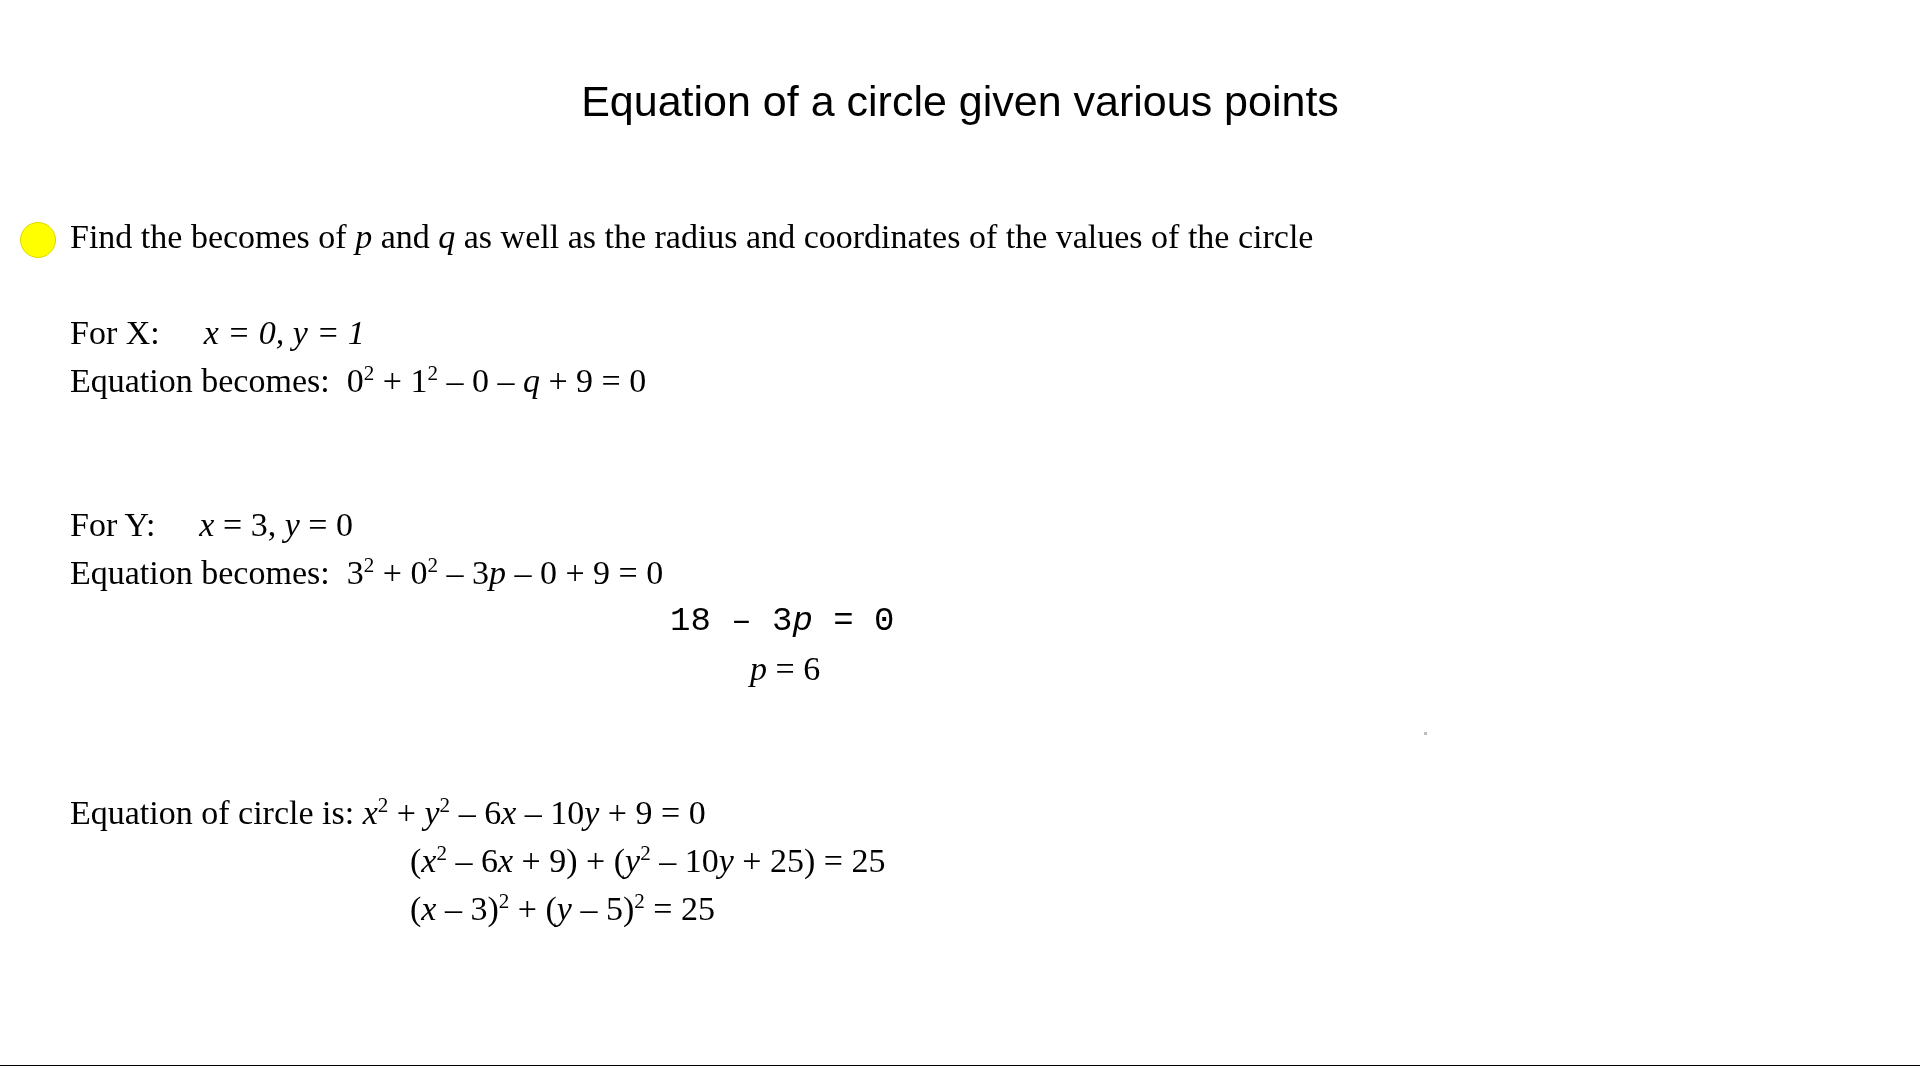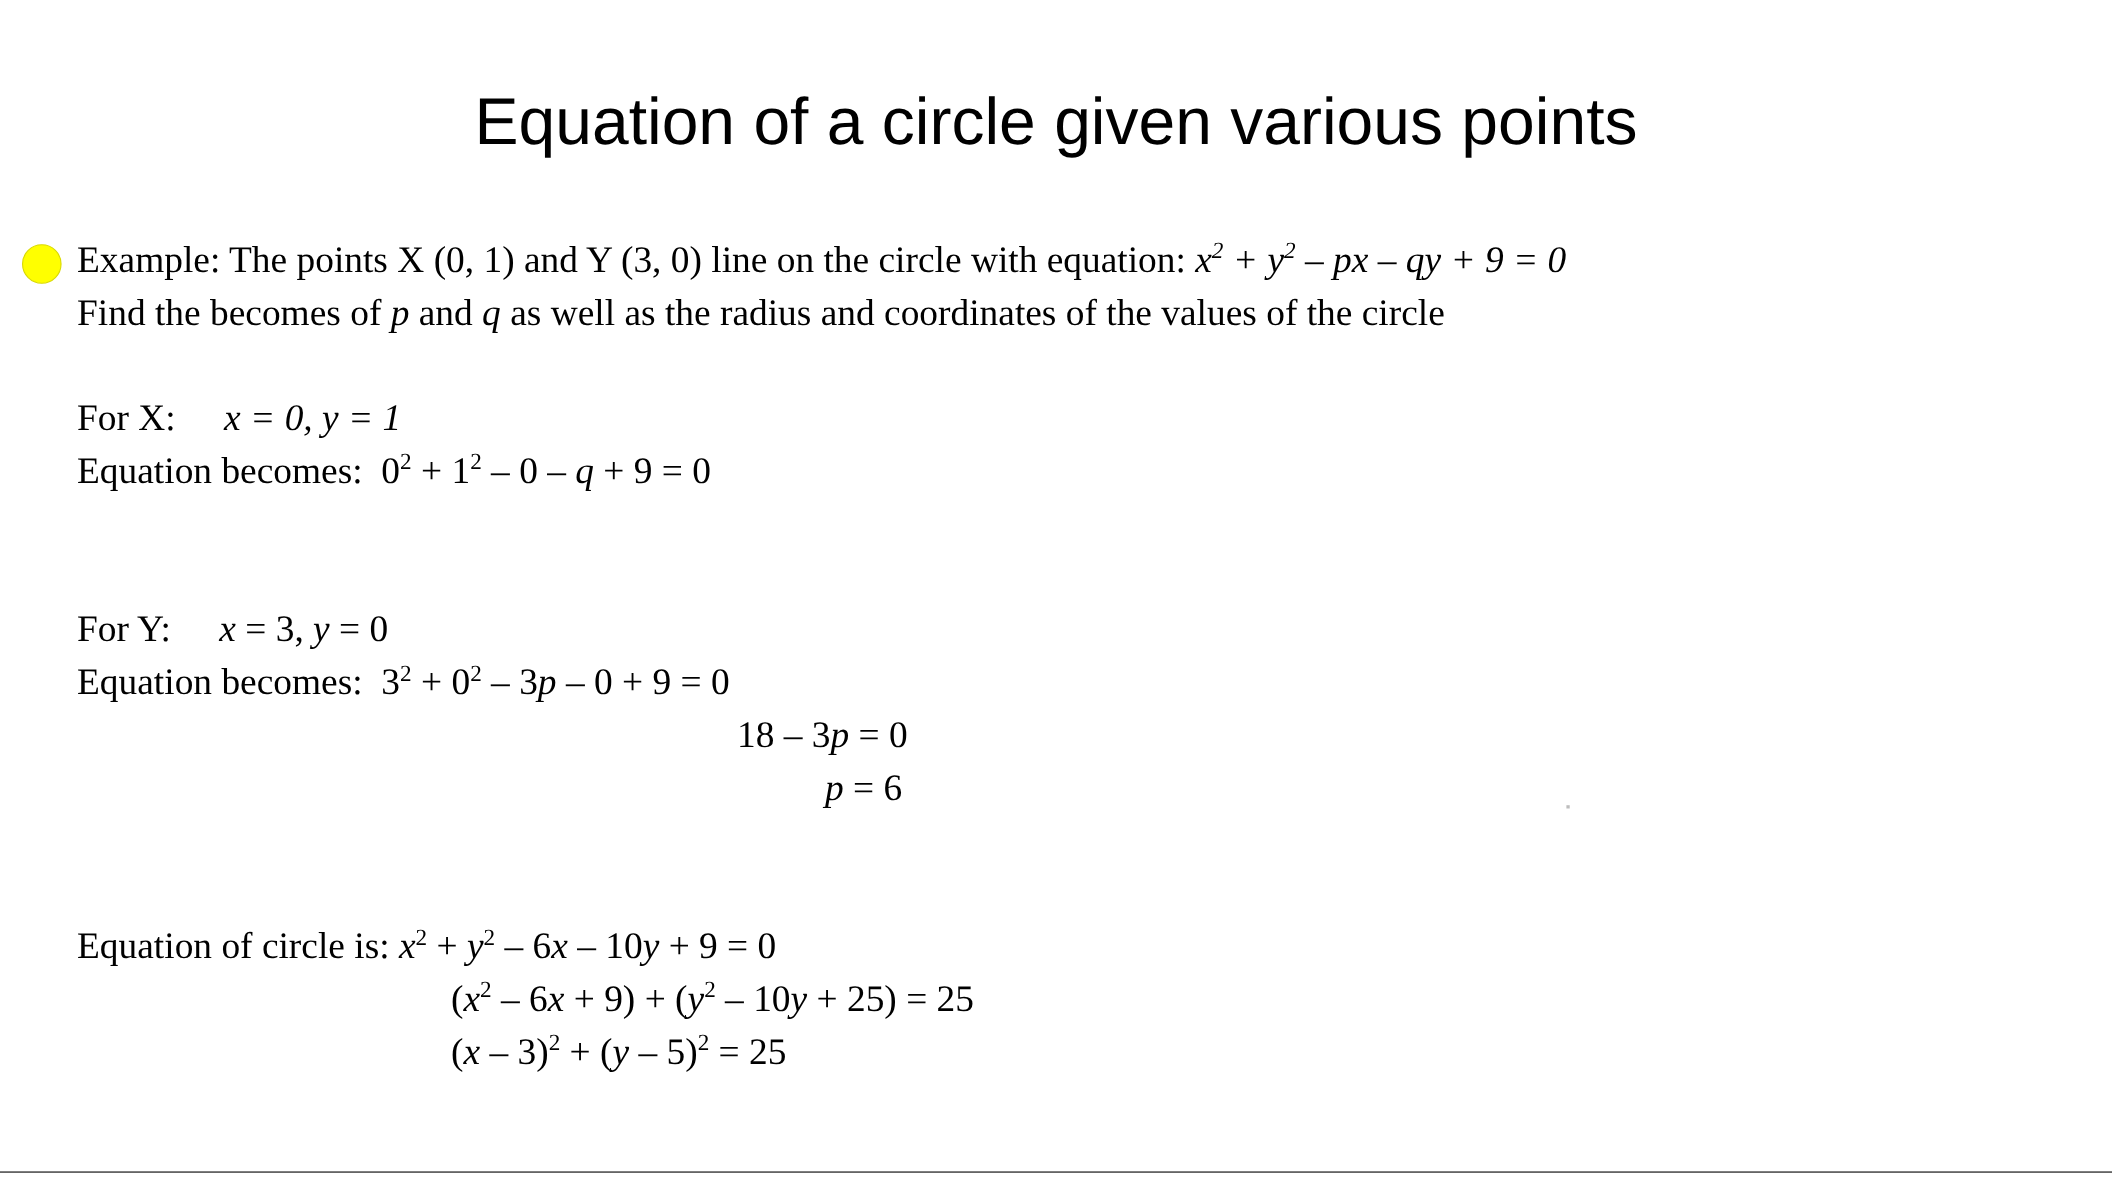--- a/index.html
+++ b/index.html
@@ -24,21 +24,21 @@
     background: #ffffff;
     box-sizing: border-box;
   }
   .slide-title {
     position: absolute;
     left: 0;
     top: 78px;
     width: 1920px;
     text-align: center;
     font-family: "Liberation Sans", sans-serif;
-    font-size: 60px;
+    font-size: 43px;
     font-weight: 400;
     line-height: 1.1;
     color: #000000;
     white-space: nowrap;
   }
   .bullet-marker {
     position: absolute;
     left: 20px;
     top: 222px;
     width: 36px;
@@ -66,21 +66,21 @@
   sup {
     font-size: 0.62em;
     vertical-align: super;
     line-height: 0;
   }
   .tab {
     display: inline-block;
     width: 44px;
   }
   .pad-q { padding-left: 680px; }
-  .pad-18 { padding-left: 600px; }
+  .pad-18 { padding-left: 600px; font-family: Liberation Mono, monospace; }
   .pad-p { padding-left: 680px; }
   .pad-eq2 { padding-left: 340px; }
   .bottom-rule {
     position: absolute;
     left: 0;
     bottom: 14px;
     width: 1920px;
     height: 1px;
     background: #000000;
   }
@@ -97,21 +97,20 @@
 <body>
 
 <div class="slide">
 
   <div class="slide-title">Equation of a circle given various points</div>
 
   <div class="bullet-marker"></div>
 
   <div class="body-block">
 
-    <div class="line"><span>Example: The points X (0, 1) and Y (3, 0) line on the circle with equation: </span><span class="it">x<sup>2</sup> + <span class="it">y</span><sup>2</sup> – <span class="it">px</span> – <span class="it">qy</span> + 9 = 0</span></div>
 
     <div class="line"><span>Find the becomes of </span><span class="it">p</span><span> and </span><span class="it">q</span><span> as well as the radius and coordinates of the values of the circle</span></div>
 
     <div class="line spacer"></div>
 
     <div class="line"><span>For X:</span><span class="tab"></span><span class="it"><span class="it">x</span> = 0, <span class="it">y</span> = 1</span></div>
 
     <div class="line"><span>Equation becomes:</span>&nbsp;&nbsp;<span>0<sup>2</sup> + 1<sup>2</sup> – 0 – <span class="it">q</span> + 9 = 0</span></div>
 
 

